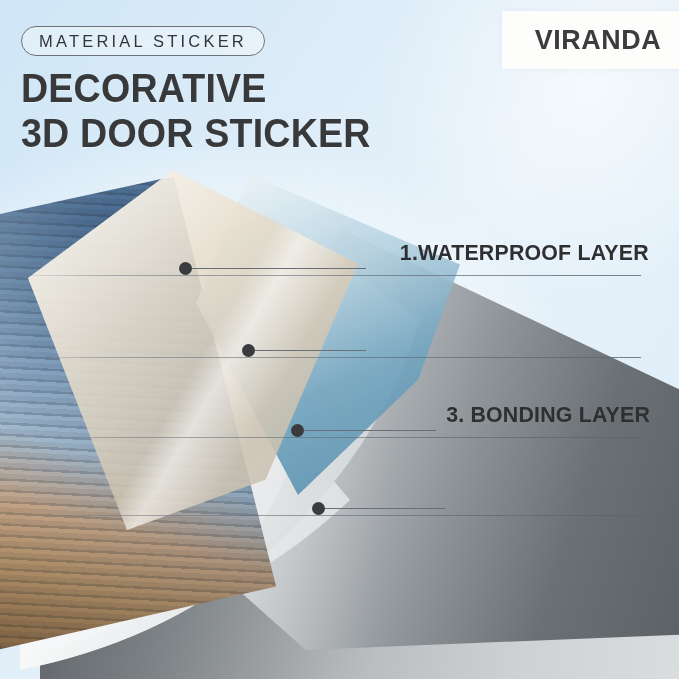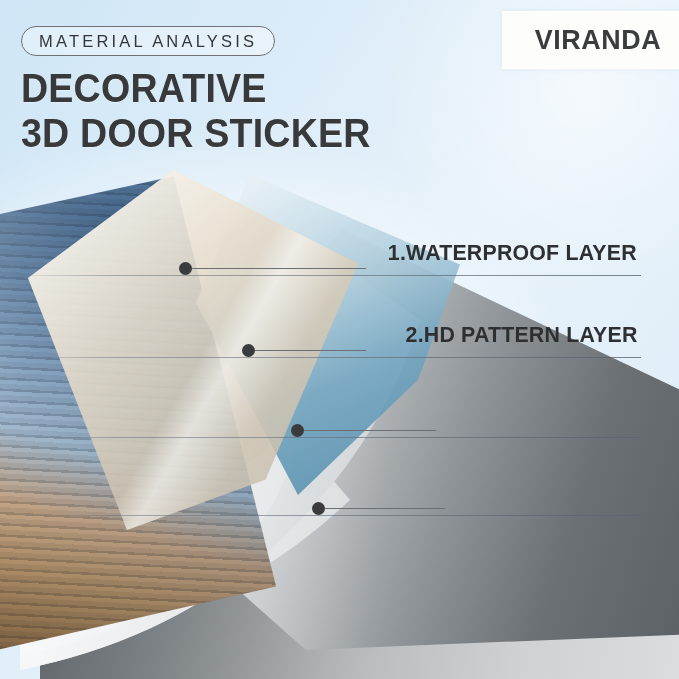--- a/index.html
+++ b/index.html
@@ -249,21 +249,21 @@
     top: 0px;
     width: 330px;
     height: 360px;
     background: linear-gradient(120deg, rgba(255,255,255,0.0) 0%, rgba(255,255,255,0.0) 52%, rgba(255,255,255,0.55) 58%, rgba(215,206,190,0.35) 70%, rgba(255,255,255,0.0) 90%);
     clip-path: polygon(44% 0%, 100% 26%, 72% 86%, 30% 100%, 0% 30%);
   }
 
   
   .callout {
     position: absolute;
-    right: 38px;
+    right: 26px;
     text-align: right;
     white-space: nowrap;
   }
   .callout .ctext {
     font-size: 22px;
     font-weight: 700;
     color: #2e2f31;
     letter-spacing: 0.2px;
     transform: scaleX(0.97);
     display: inline-block;
@@ -315,21 +315,21 @@
 
     <div class="layer hdfilm"></div>
     <div class="layer hdfilm-hi"></div>
 
     <div class="layer wpfilm"></div>
     <div class="layer wpfilm-hi"></div>
     <div class="layer wpfilm-fold"></div>
   </div>
 
   <div class="badge">
-    <span>MATERIAL ANALYSIS</span>
+    <span>MATERIAL STICKER</span>
   </div>
 
   <div class="headline">
     <span class="l1">DECORATIVE</span>
     <span class="l2">3D DOOR STICKER</span>
   </div>
 
   <div class="brandbox">
     <span>VIRANDA</span>
   </div>
@@ -337,25 +337,25 @@
   <div class="dot" style="left:179px; top:262px;"></div>
   <div class="leader" style="left:192px; top:268px; width:174px;"></div>
   <div class="rule" style="left:0px; top:275px; width:641px;"></div>
   <div class="callout" style="top:240px;">
     <span class="ctext">1.WATERPROOF LAYER</span>
   </div>
 
   <div class="dot" style="left:242px; top:344px;"></div>
   <div class="leader" style="left:255px; top:350px; width:111px;"></div>
   <div class="rule" style="left:0px; top:357px; width:641px;"></div>
-  <div class="callout" style="top:322px;">
-    <span class="ctext">2.HD PATTERN LAYER</span>
-  </div>
 
   <div class="dot" style="left:291px; top:424px;"></div>
   <div class="leader" style="left:304px; top:430px; width:132px;"></div>
   <div class="rule" style="left:0px; top:437px; width:641px;"></div>
+  <div class="callout" style="top:402px;">
+    <span class="ctext">3. BONDING LAYER</span>
+  </div>
 
   <div class="dot" style="left:312px; top:502px;"></div>
   <div class="leader" style="left:325px; top:508px; width:120px;"></div>
   <div class="rule" style="left:0px; top:515px; width:641px;"></div>
 
 </div>
 
 </body></html>

